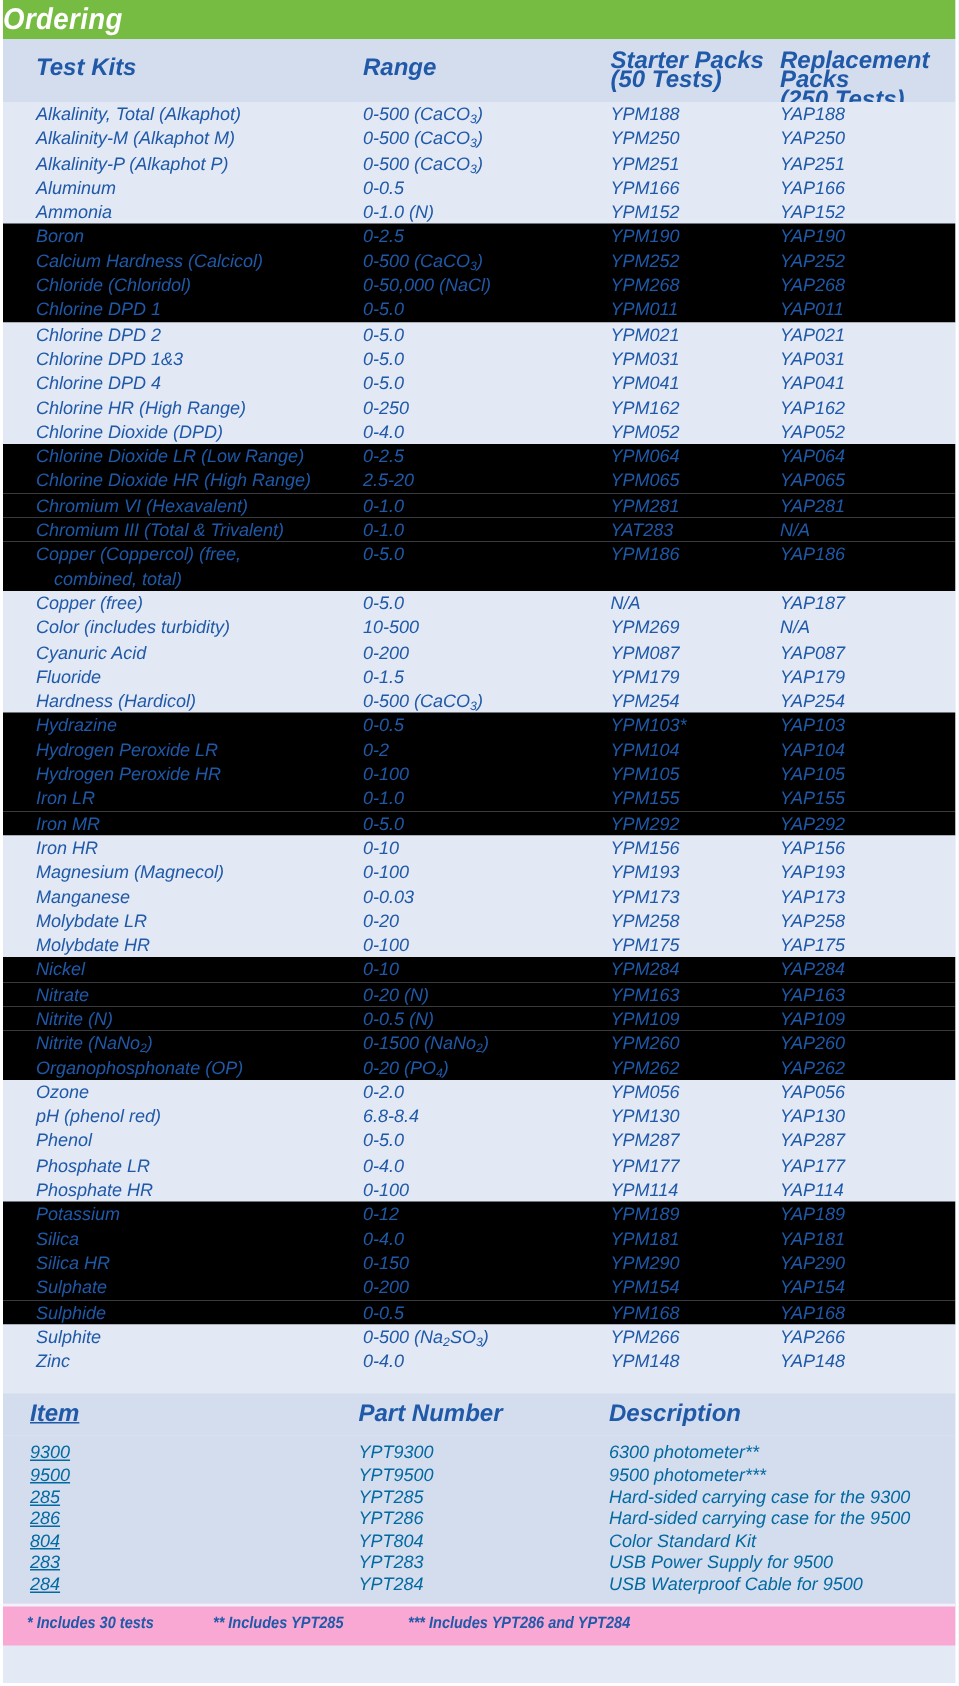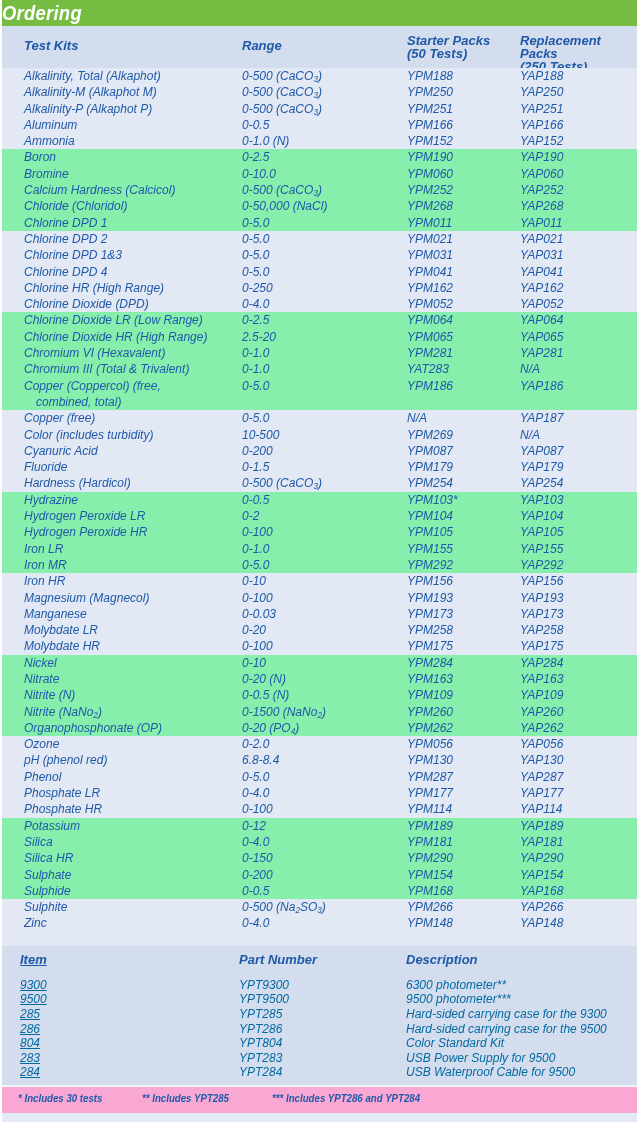--- a/index.html
+++ b/index.html
@@ -37,42 +37,42 @@
     transform:scaleX(.92);
     transform-origin:left center;
   }
 
   
   .thead{
     background:#d3ddee;
     color:#1f59a8;
     font-style:italic;
     font-weight:bold;
-    font-size:13px;
+    font-size:16px;
     position:relative;
     box-sizing:border-box;
   }
   .kits-head{height:42px;}
   .thead .cell{position:absolute;line-height:13px;}
   .thead .cell span{display:block;}
 
   .rowsblock{position:relative;}
   .row{
     position:relative;
     height:16.3px;
     font-style:italic;
     font-size:12px;
     color:#1f59a8;
     white-space:nowrap;
   }
   .row.tall{height:32.6px;}
   .row .c{position:absolute;top:0;line-height:16.3px;}
   .row .c.second{top:16.3px;}
   .band-a{background:#e2e8f4;}
-  .band-b{background:#86efac;}
+  .band-b{background:#000000;}
 
   
   .c-name{left:22px;}
   .c-range{left:240px;}
   .c-start{left:405px;}
   .c-repl{left:518px;}
   .c-name .indent{padding-left:12px;display:block;}
 
   
   .gap{height:14px;background:#e2e8f4;}
@@ -164,26 +164,20 @@
         <div class="c c-start">YPM152</div>
         <div class="c c-repl">YAP152</div>
       </div>
       <div class="row band-b">
         <div class="c c-name">Boron</div>
         <div class="c c-range">0-2.5</div>
         <div class="c c-start">YPM190</div>
         <div class="c c-repl">YAP190</div>
       </div>
       <div class="row band-b">
-        <div class="c c-name">Bromine</div>
-        <div class="c c-range">0-10.0</div>
-        <div class="c c-start">YPM060</div>
-        <div class="c c-repl">YAP060</div>
-      </div>
-      <div class="row band-b">
         <div class="c c-name">Calcium Hardness (Calcicol)</div>
         <div class="c c-range">0-500 (CaCO<sub>3</sub>)</div>
         <div class="c c-start">YPM252</div>
         <div class="c c-repl">YAP252</div>
       </div>
       <div class="row band-b">
         <div class="c c-name">Chloride (Chloridol)</div>
         <div class="c c-range">0-50,000 (NaCl)</div>
         <div class="c c-start">YPM268</div>
         <div class="c c-repl">YAP268</div>

